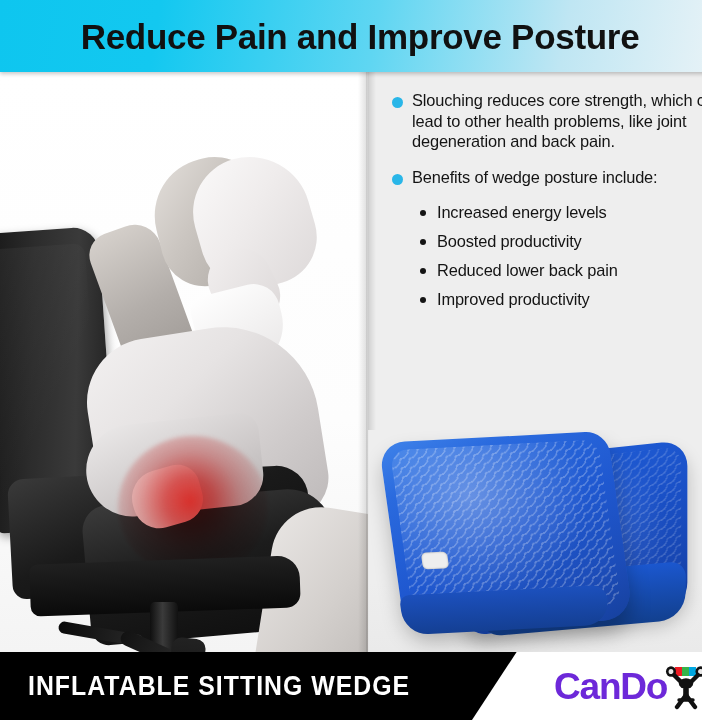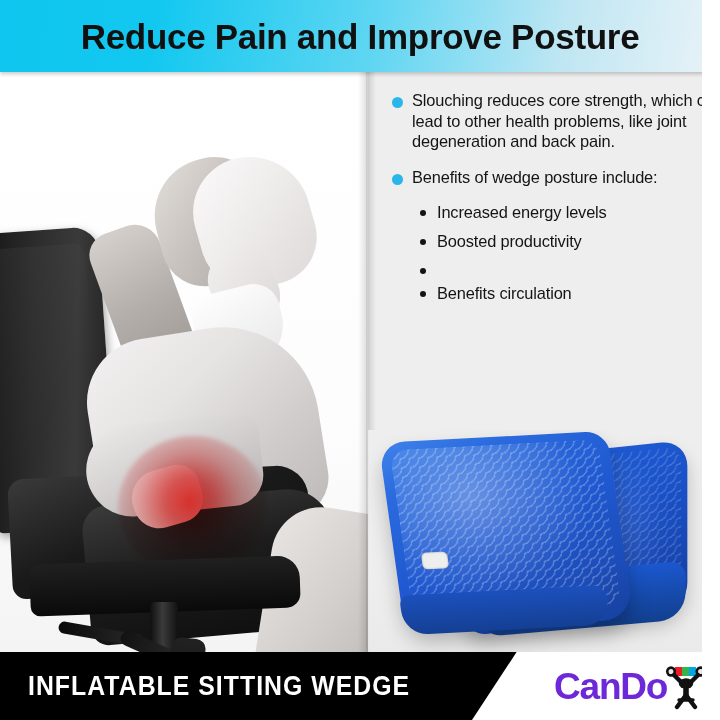--- a/index.html
+++ b/index.html
@@ -362,24 +362,25 @@
         <div class="subitem">
           <span class="sdot"></span>
           <span class="stext">Increased energy levels</span>
         </div>
         <div class="subitem">
           <span class="sdot"></span>
           <span class="stext">Boosted productivity</span>
         </div>
         <div class="subitem">
           <span class="sdot"></span>
+          <span class="stext">Reduced lower back pain</span>
         </div>
         <div class="subitem">
           <span class="sdot"></span>
-          <span class="stext">Benefits circulation</span>
+          <span class="stext">Improved productivity</span>
         </div>
       </div>
 
     </div>
   </div>
 
   <div class="product">
     <div class="prod-bg"></div>
     <div class="prod-floor"></div>
     <div class="wedge wedge-back"></div>

